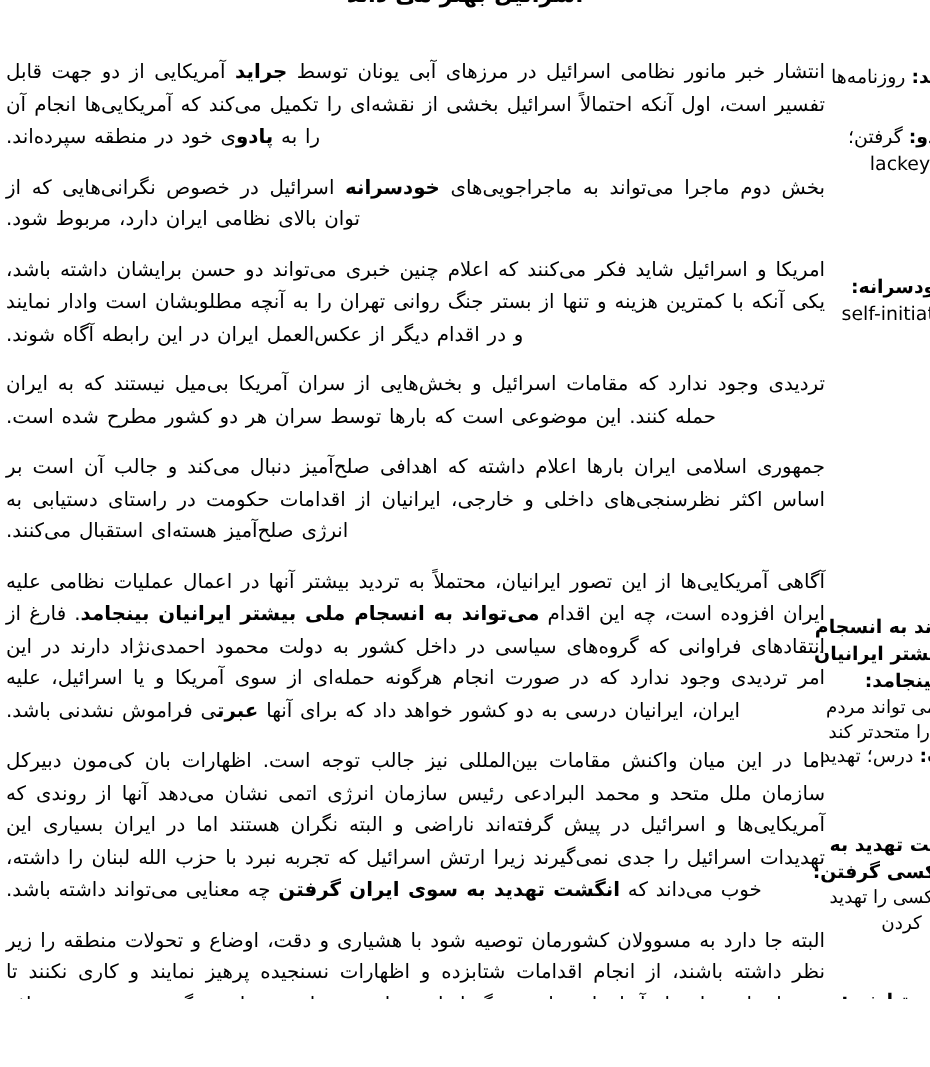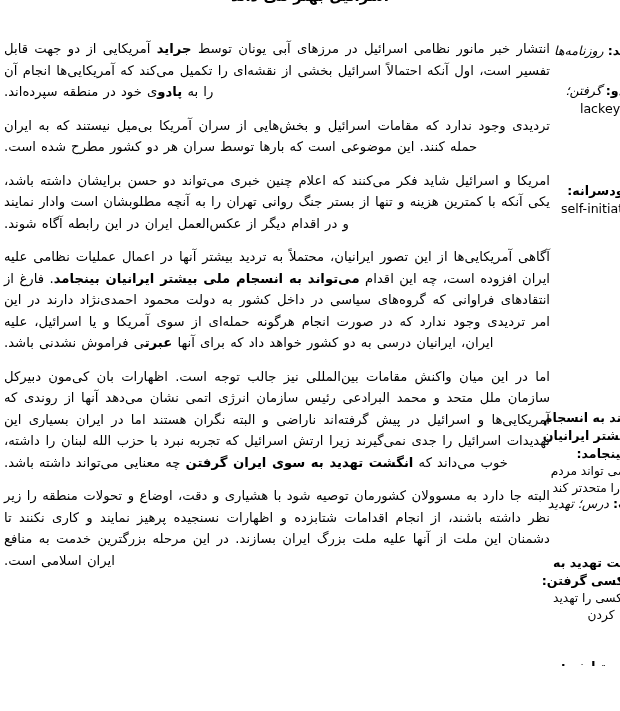--- a/index.html
+++ b/index.html
@@ -90,21 +90,20 @@
     font-size: 12.6px;
     line-height: 18px;
   }
   .gloss-term {
     font-weight: bold;
     display: inline;
   }
   .gloss-def {
     font-weight: normal;
     display: inline;
-    font-style: italic;
   }
   .gloss-en {
     display: block;
     direction: ltr;
     text-align: center;
     font-weight: normal;
     font-size: 12.6px;
     line-height: 18px;
   }
   .gloss-note {
@@ -118,22 +117,24 @@
 <body>
 
 <div class="page">
 
   <div class="doc-title">اسرائیل بهتر می داند</div>
 
   <div class="columns">
 
     <div class="article-col">
       <p class="para">انتشار خبر مانور نظامی اسرائیل در مرزهای آبی یونان توسط <b>جراید</b> آمریکایی از دو جهت قابل تفسیر است، اول آنکه احتمالاً اسرائیل بخشی از نقشه‌ای را تکمیل می‌کند که آمریکایی‌ها انجام آن را به <b>پادو</b>ی خود در منطقه سپرده‌اند.</p>
+      <p class="para">بخش دوم ماجرا می‌تواند به ماجراجویی‌های <b>خودسرانه</b> اسرائیل در خصوص نگرانی‌هایی که از توان بالای نظامی ایران دارد، مربوط شود.</p>
+      <p class="para">امریکا و اسرائیل شاید فکر می‌کنند که اعلام چنین خبری می‌تواند دو حسن برایشان داشته باشد، یکی آنکه با کمترین هزینه و تنها از بستر جنگ روانی تهران را به آنچه مطلوبشان است وادار نمایند و در اقدام دیگر از عکس‌العمل ایران در این رابطه آگاه شوند.</p>
       <p class="para">تردیدی وجود ندارد که مقامات اسرائیل و بخش‌هایی از سران آمریکا بی‌میل نیستند که به ایران حمله کنند. این موضوعی است که بارها توسط سران هر دو کشور مطرح شده است.</p>
-      <p class="para">امریکا و اسرائیل شاید فکر می‌کنند که اعلام چنین خبری می‌تواند دو حسن برایشان داشته باشد، یکی آنکه با کمترین هزینه و تنها از بستر جنگ روانی تهران را به آنچه مطلوبشان است وادار نمایند و در اقدام دیگر از عکس‌العمل ایران در این رابطه آگاه شوند.</p>
+      <p class="para">جمهوری اسلامی ایران بارها اعلام داشته که اهدافی صلح‌آمیز دنبال می‌کند و جالب آن است بر اساس اکثر نظرسنجی‌های داخلی و خارجی، ایرانیان از اقدامات حکومت در راستای دستیابی به انرژی صلح‌آمیز هسته‌ای استقبال می‌کنند.</p>
       <p class="para">آگاهی آمریکایی‌ها از این تصور ایرانیان، محتملاً به تردید بیشتر آنها در اعمال عملیات نظامی علیه ایران افزوده است، چه این اقدام <b>می‌تواند به انسجام ملی بیشتر ایرانیان بینجامد</b>. فارغ از انتقادهای فراوانی که گروه‌های سیاسی در داخل کشور به دولت محمود احمدی‌نژاد دارند در این امر تردیدی وجود ندارد که در صورت انجام هرگونه حمله‌ای از سوی آمریکا و یا اسرائیل، علیه ایران، ایرانیان درسی به دو کشور خواهد داد که برای آنها <b>عبرت</b>ی فراموش نشدنی باشد.</p>
       <p class="para">اما در این میان واکنش مقامات بین‌المللی نیز جالب توجه است. اظهارات بان کی‌مون دبیرکل سازمان ملل متحد و محمد البرادعی رئیس سازمان انرژی اتمی نشان می‌دهد آنها از روندی که آمریکایی‌ها و اسرائیل در پیش گرفته‌اند ناراضی و البته نگران هستند اما در ایران بسیاری این تهدیدات اسرائیل را جدی نمی‌گیرند زیرا ارتش اسرائیل که تجربه نبرد با حزب الله لبنان را داشته، خوب می‌داند که <b>انگشت تهدید به سوی ایران گرفتن</b> چه معنایی می‌تواند داشته باشد.</p>
       <p class="para">البته جا دارد به مسوولان کشورمان توصیه شود با هشیاری و دقت، اوضاع و تحولات منطقه را زیر نظر داشته باشند، از انجام اقدامات شتابزده و اظهارات نسنجیده پرهیز نمایند و کاری نکنند تا دشمنان این ملت از آنها  علیه ملت بزرگ ایران بسازند. در این مرحله بزرگترین خدمت به منافع ایران اسلامی است.</p>
     </div>
 
     <div class="gloss-col">
 
       <div class="gloss-item" style="top:4px;">
         <span class="gloss-term">جراید:</span>
         <span class="gloss-def">روزنامه‌ها</span>

